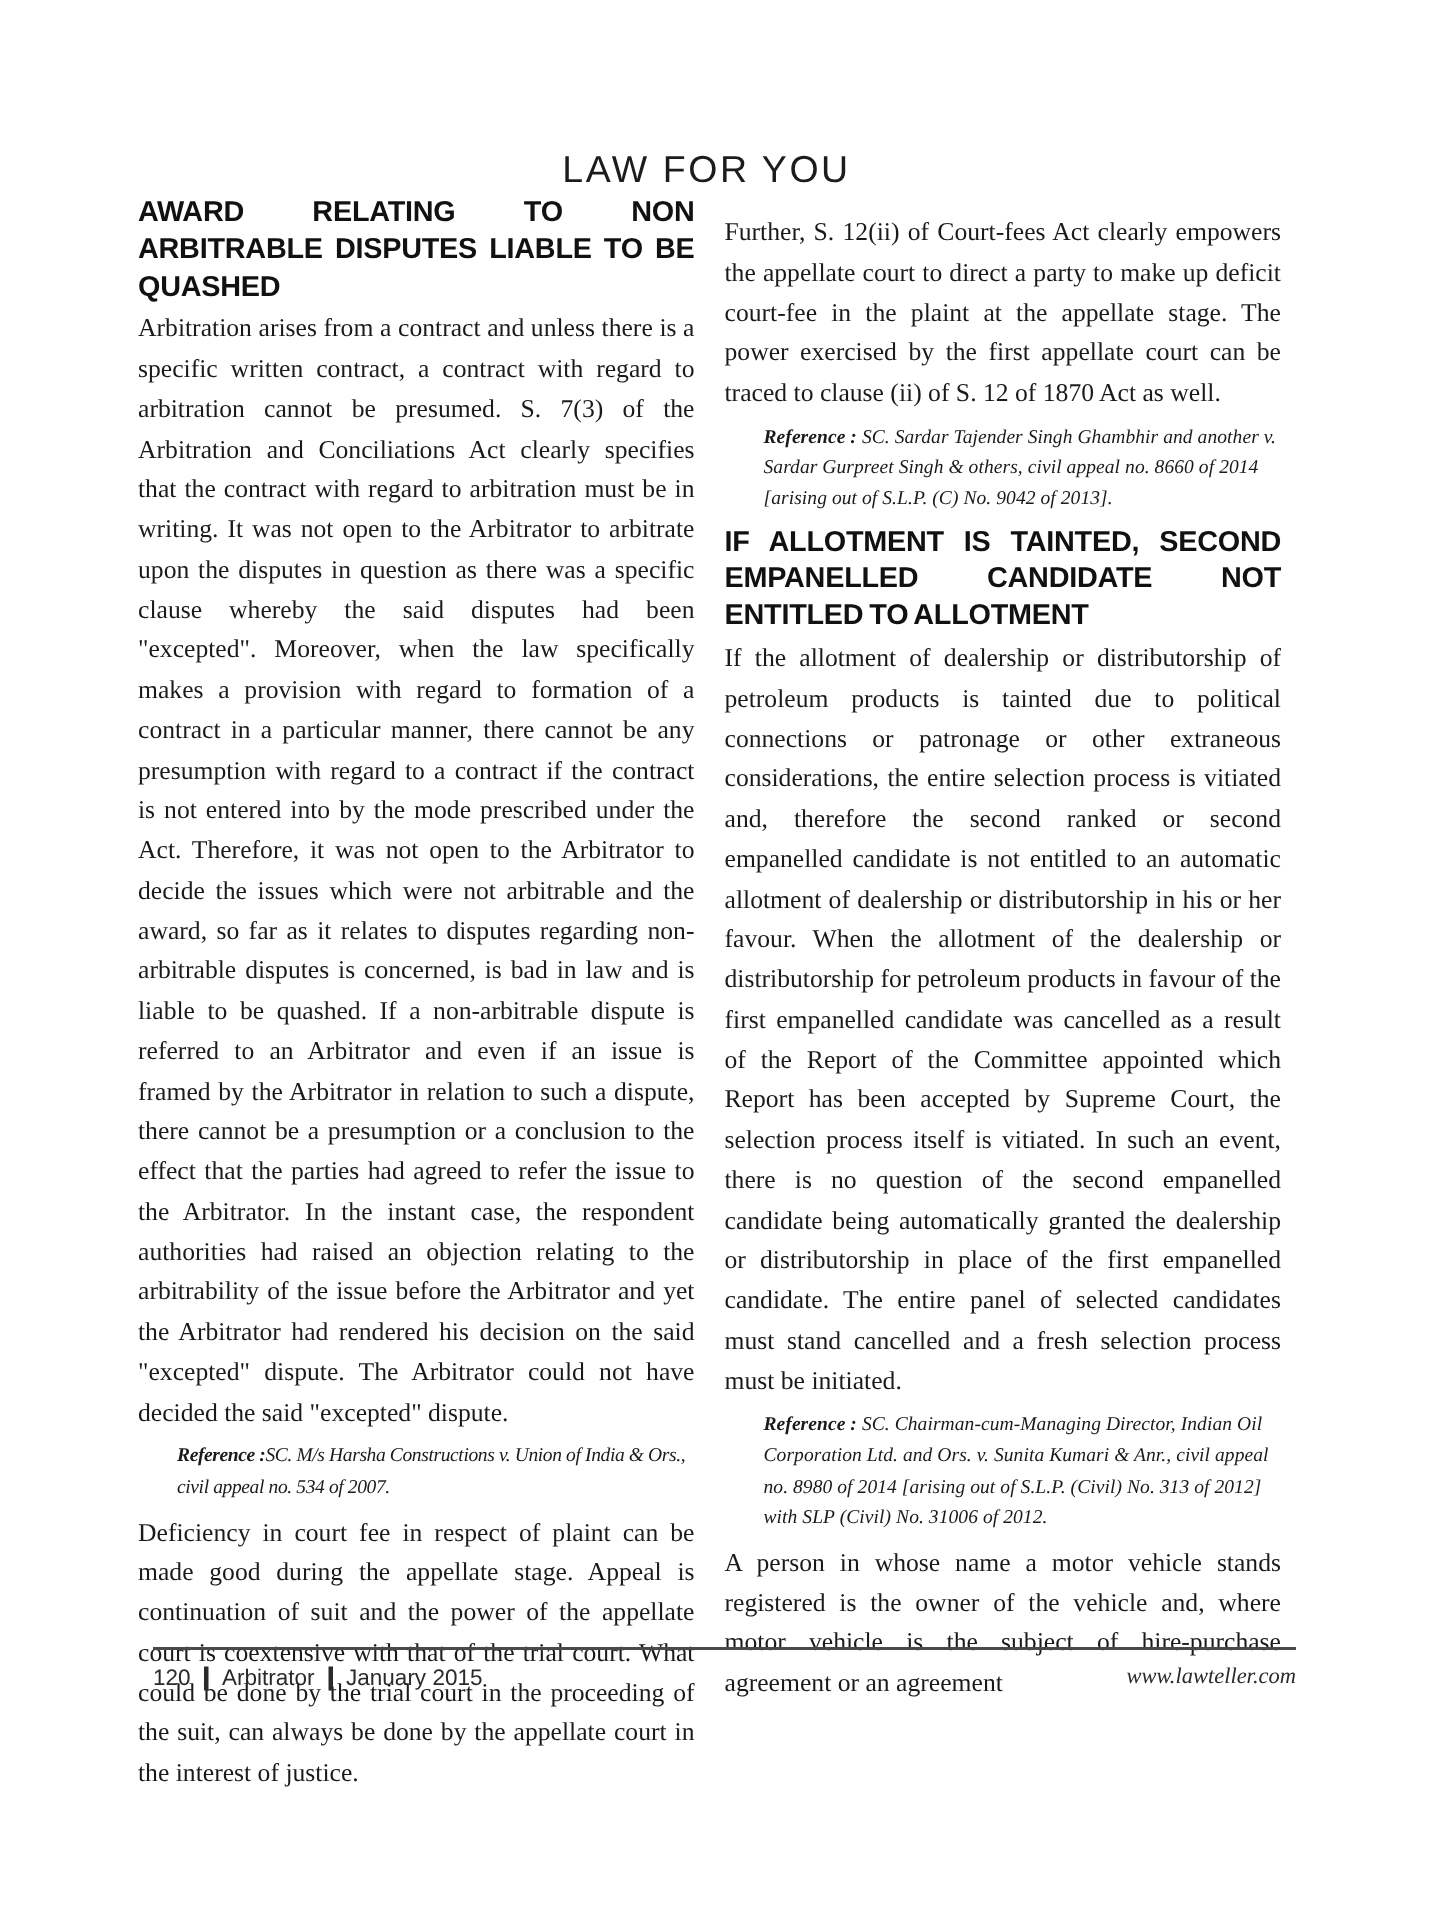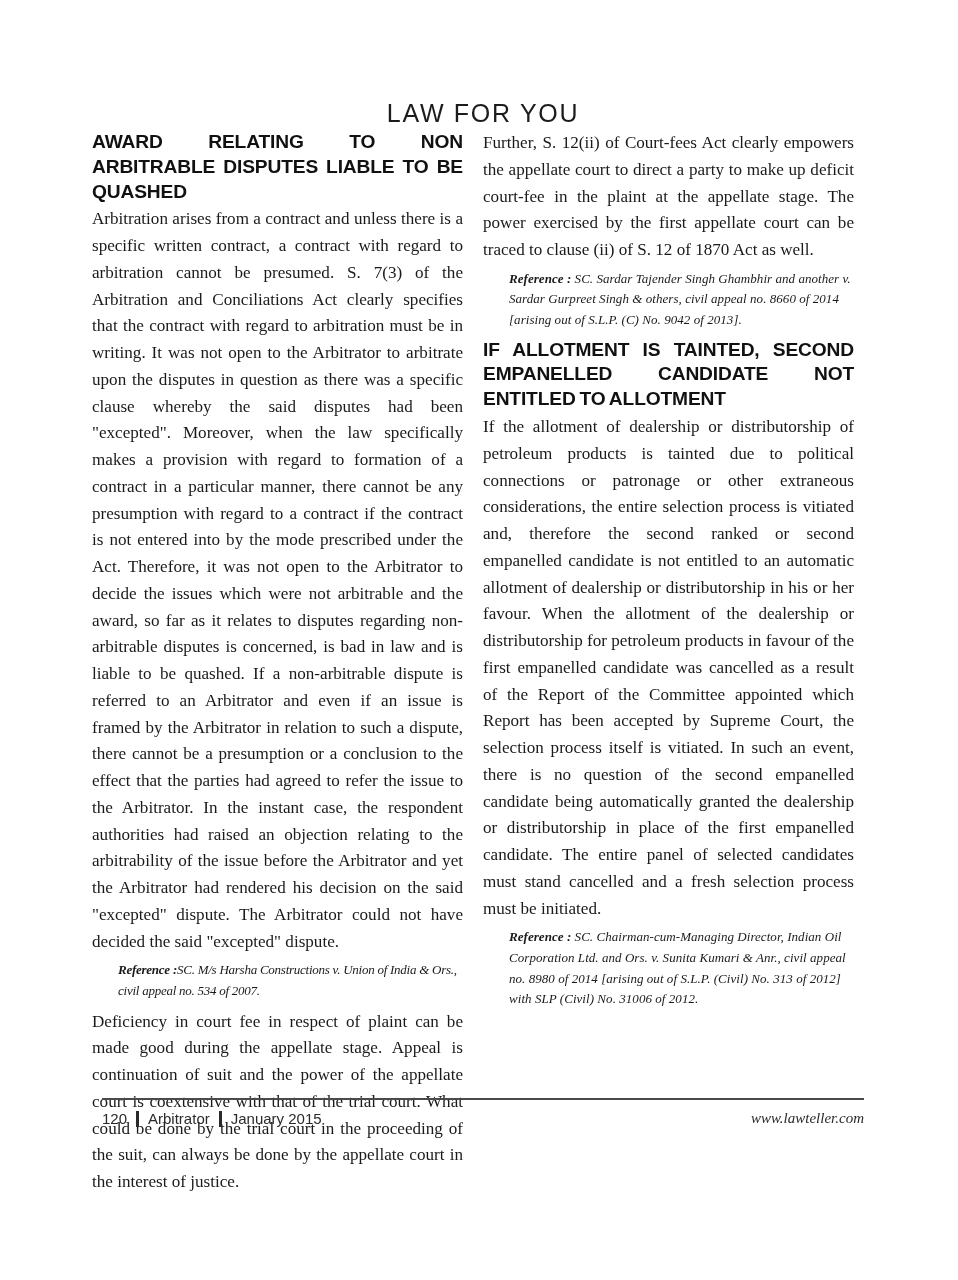--- a/index.html
+++ b/index.html
@@ -22,21 +22,21 @@
     left: 0;
     top: 0;
     width: 958px;
     height: 1280px;
     overflow: hidden;
   }
 
   
   .masthead {
     position: absolute;
-    left: 102px;
+    left: 90px;
     top: 101px;
     width: 762px;
     text-align: center;
   }
   .masthead-title {
     font-family: "Liberation Sans", "DejaVu Sans", sans-serif;
     font-size: 25px;
     font-weight: 400;
     letter-spacing: 1.7px;
     color: #1c1c1c;
@@ -83,21 +83,21 @@
 
   
   p.body-text {
     font-size: 17.1px;
     line-height: 1.565;
     text-align: justify;
     margin: 0 0 1px 0;
     color: #1a1a1a;
     hyphens: none;
   }
-  p.body-text.first { margin-top: 0; }
+  p.body-text.first { margin-top: 12px; }
 
   
   .reference {
     font-size: 13px;
     line-height: 1.59;
     font-style: italic;
     margin: 5px 0 7px 0;
     padding-left: 26px;
     color: #1a1a1a;
     text-align: left;
@@ -193,20 +193,21 @@
       <h2 class="article-heading justify-all tight-word">IF ALLOTMENT IS TAINTED, SECOND EMPANELLED CANDIDATE NOT ENTITLED TO ALLOTMENT</h2>
 
       <p class="body-text">If the allotment of dealership or distributorship of petroleum products is tainted due to political connections or patronage or other extraneous considerations, the entire selection process is vitiated and, therefore the second ranked or second empanelled candidate is not entitled to an automatic allotment of dealership or distributorship in his or her favour. When the allotment of the dealership or distributorship for petroleum products in favour of the first empanelled candidate was cancelled as a result of the Report of the Committee appointed which Report has been accepted by Supreme Court, the selection process itself is vitiated. In such an event, there is no question of the second empanelled candidate being automatically granted the dealership or distributorship in place of the first empanelled candidate. The entire panel of selected candidates must stand cancelled and a fresh selection process must be initiated.</p>
 
       <div class="reference loose">
         <span class="ref-label">Reference :</span>
         <span>SC. Chairman-cum-Managing Director, Indian Oil Corporation Ltd. and Ors. v. Sunita Kumari &amp; Anr., civil appeal no. 8980 of 2014 [arising out of S.L.P. (Civil) No. 313 of 2012] with SLP (Civil) No. 31006 of 2012.</span>
       </div>
 
 
+      <p class="body-text">A person in whose name a motor vehicle stands registered is the owner of the vehicle and, where motor vehicle is the subject of hire-purchase agreement or an agreement</p>
 
     </div>
 
   </div>
 
   <div class="footer-rule"></div>
 
   <div class="footer">
     <div class="footer-left">
       <span class="footer-page">120</span>

